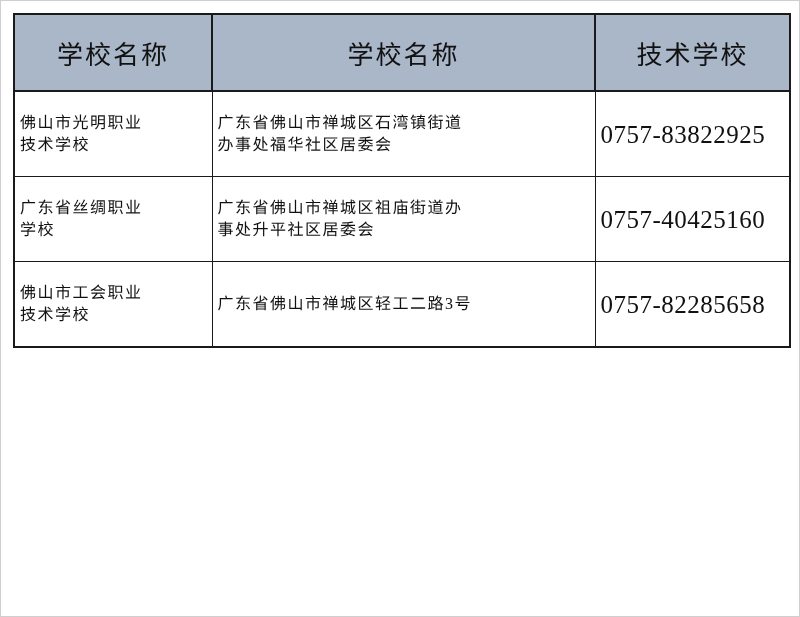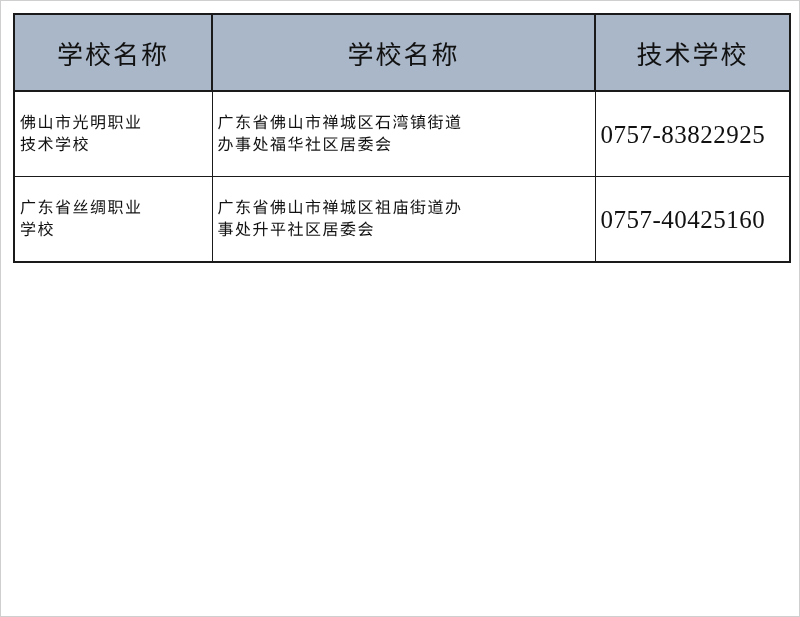--- a/index.html
+++ b/index.html
@@ -81,15 +81,21 @@
 办事处福华社区居委会</td>
         <td class="phone">0757-83822925</td>
       </tr>
       <tr>
         <td>广东省丝绸职业
 学校</td>
         <td>广东省佛山市禅城区祖庙街道办
 事处升平社区居委会</td>
         <td class="phone">0757-40425160</td>
       </tr>
+      <tr>
+        <td>佛山市工会职业
+技术学校</td>
+        <td>广东省佛山市禅城区轻工二路3号</td>
+        <td class="phone">0757-82285658</td>
+      </tr>
     </tbody>
   </table>
 </div>
 
 </body></html>

